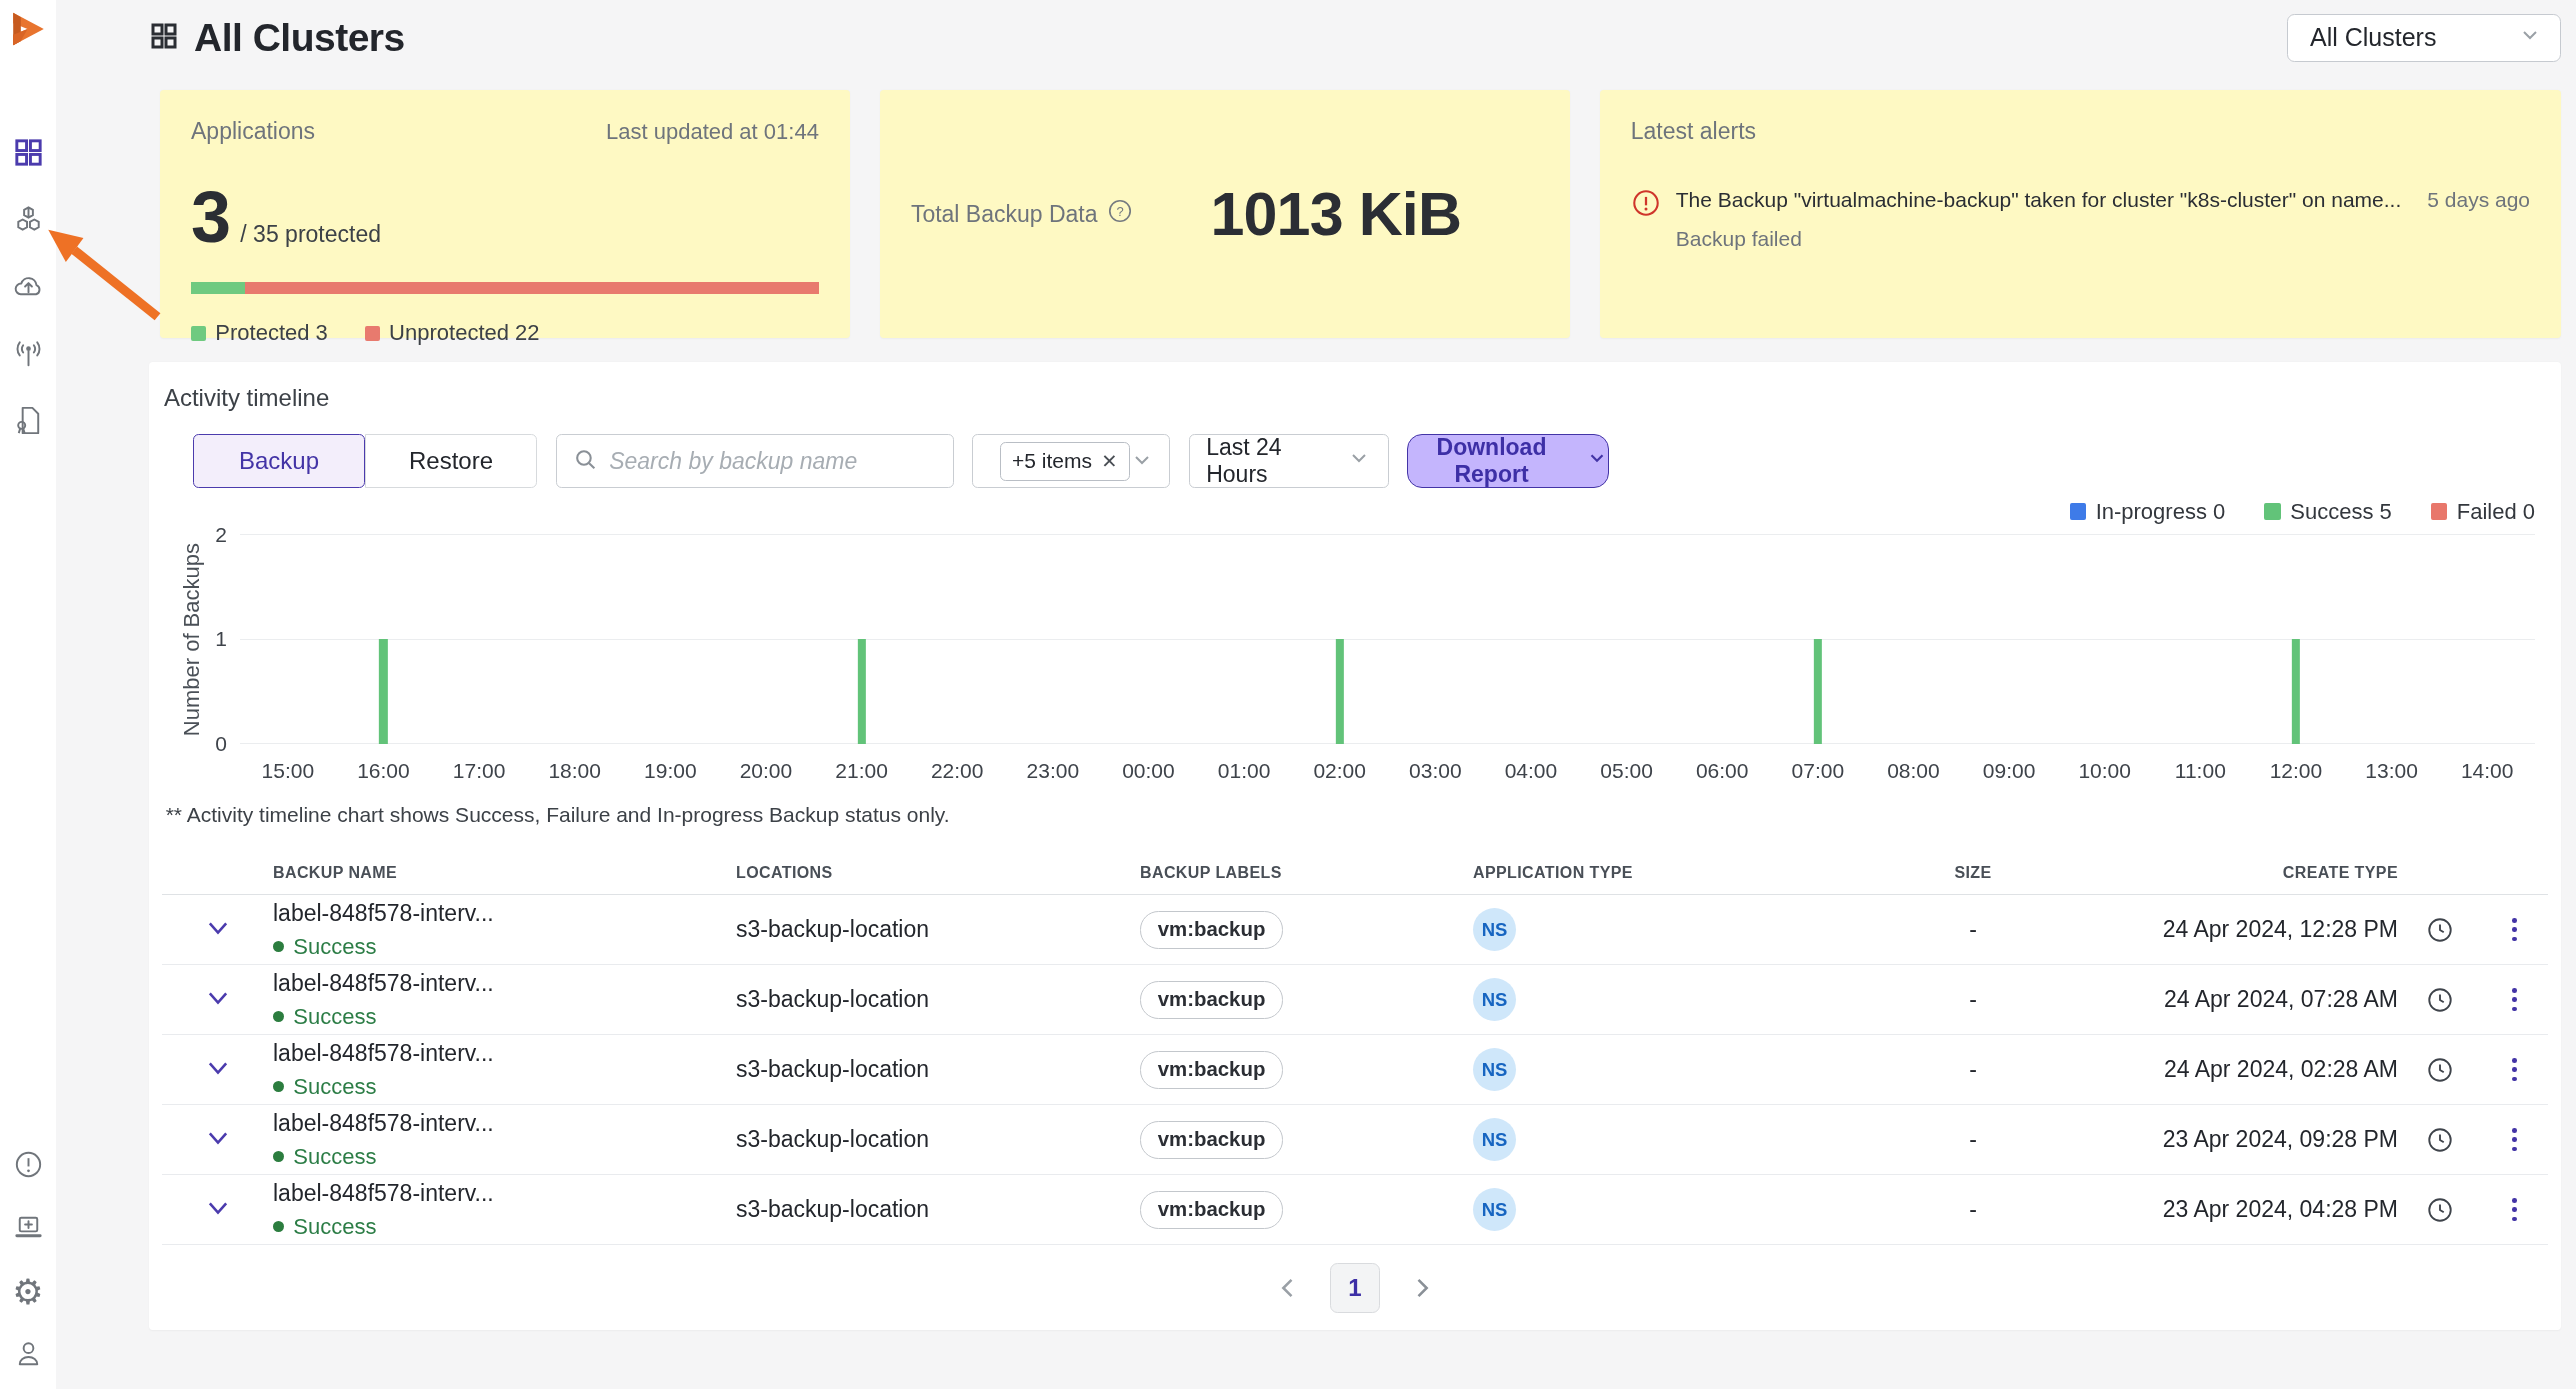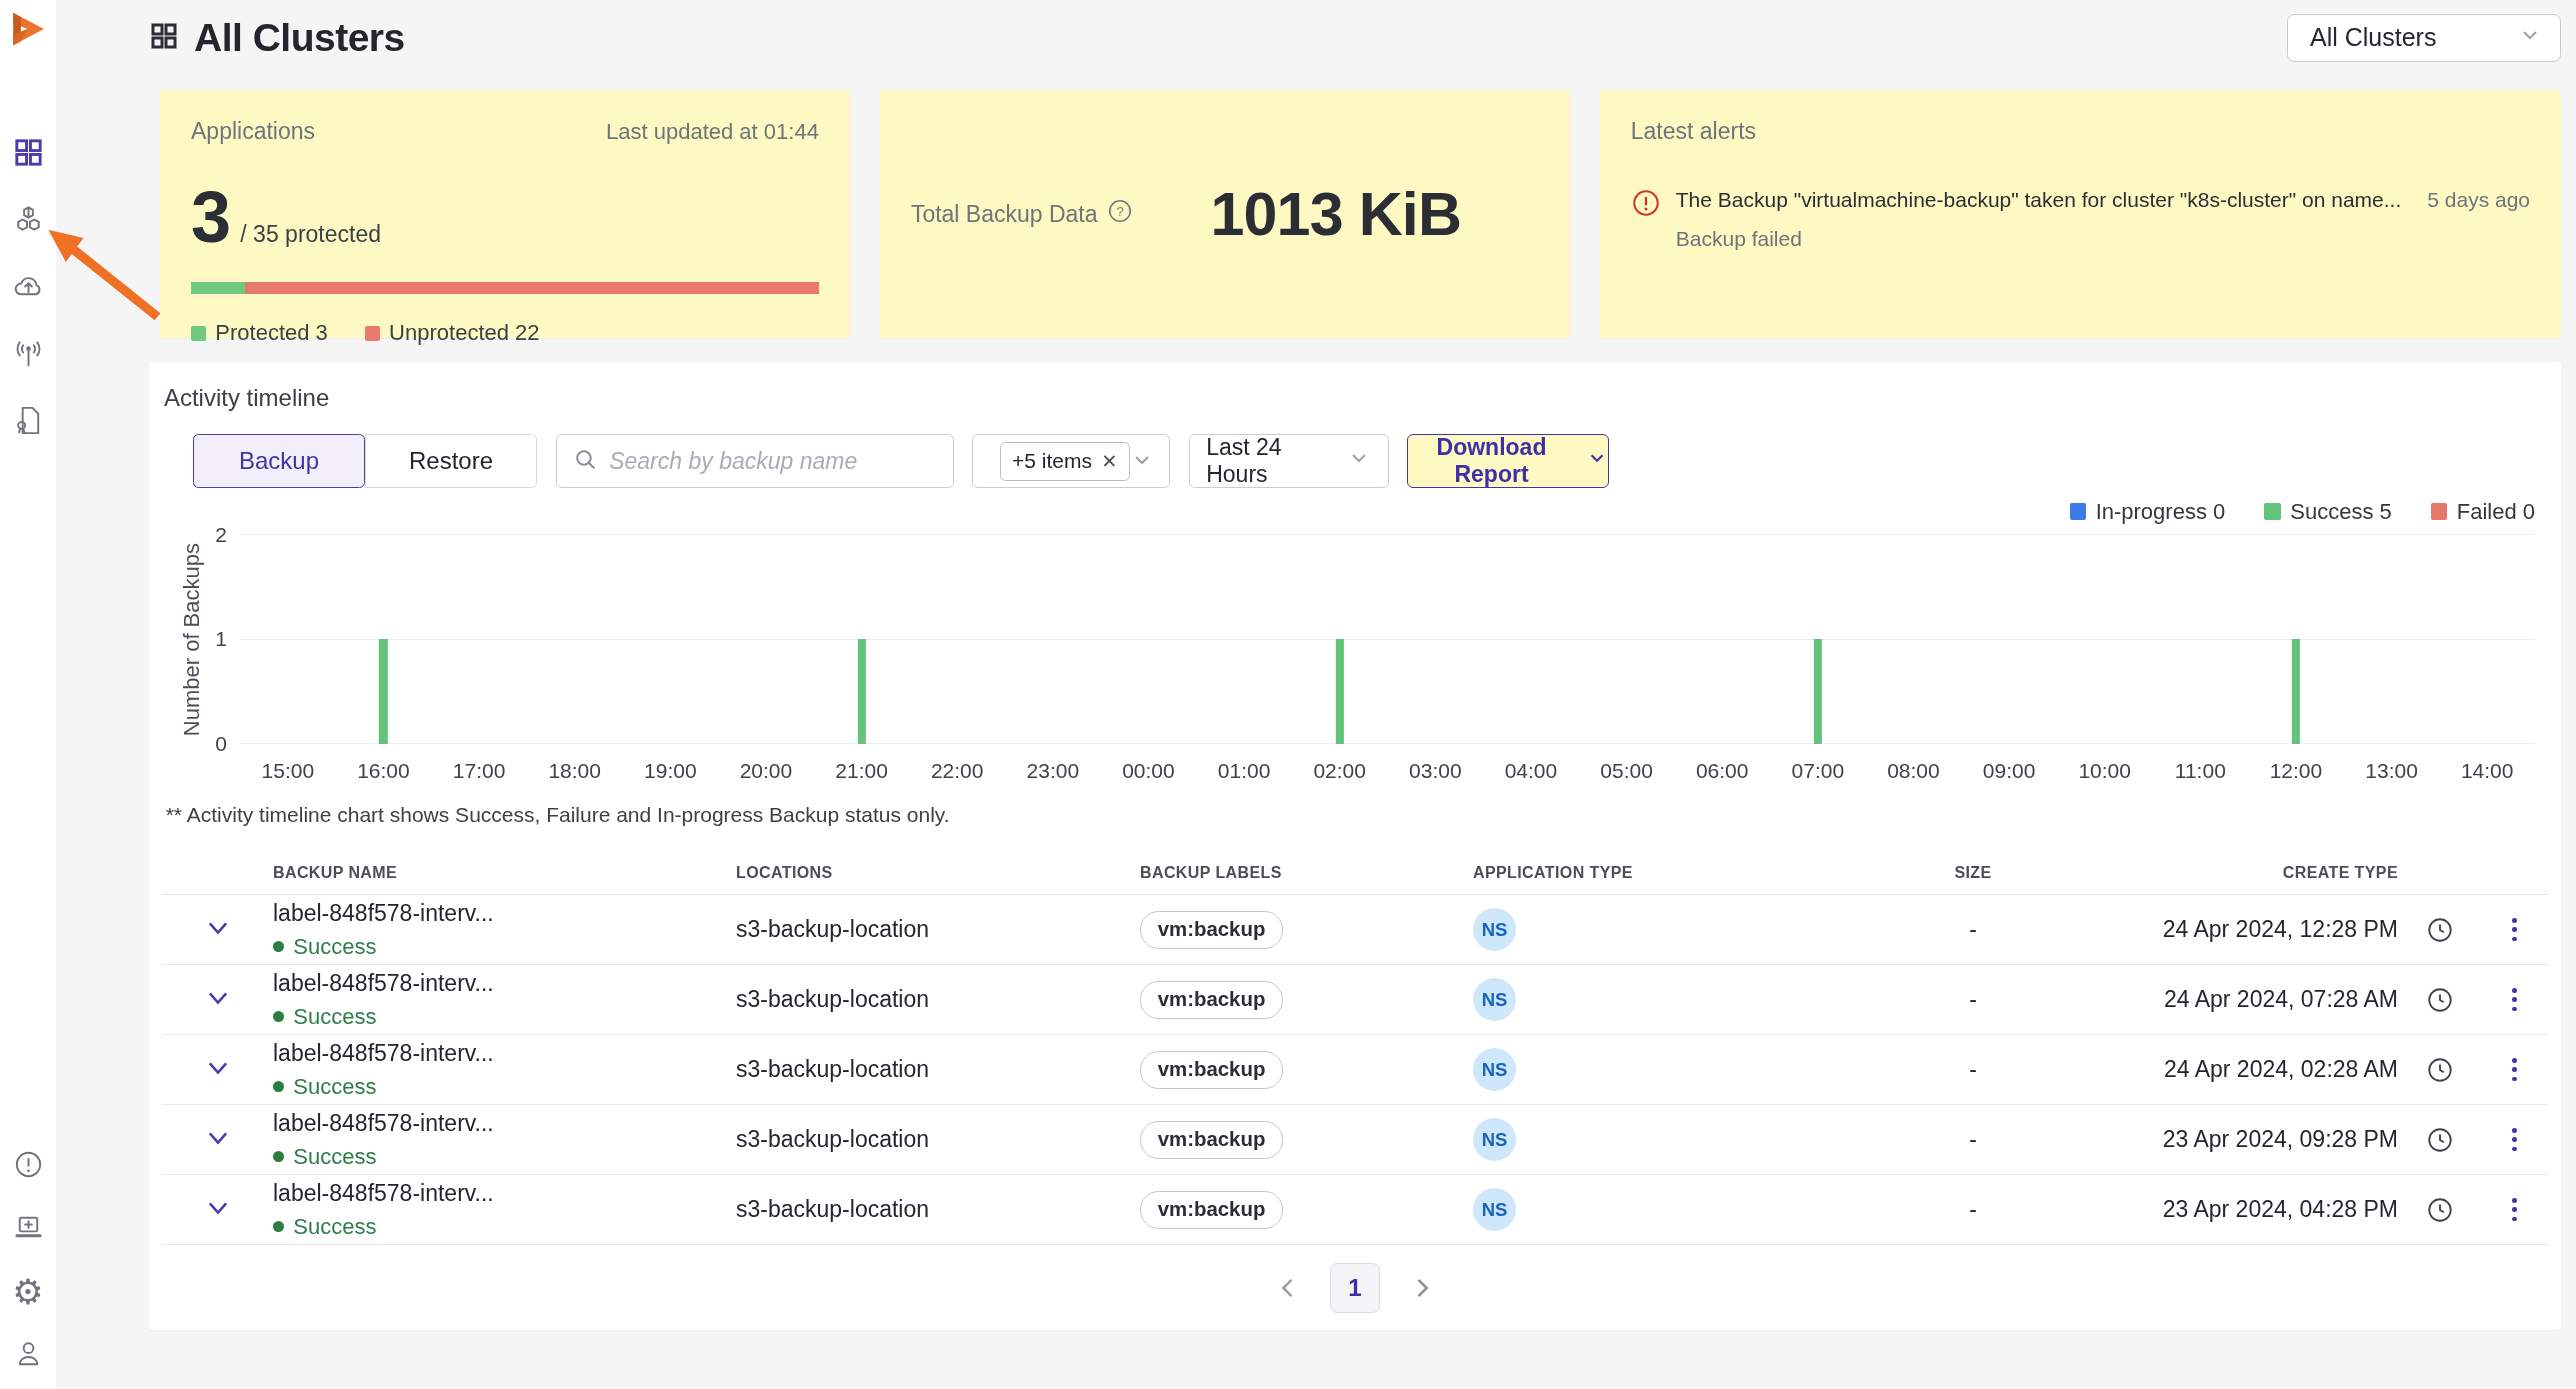--- a/index.html
+++ b/index.html
@@ -56,21 +56,21 @@
   .seg-btn:last-child { border-radius: 0 5.6px 5.6px 0; }
   .seg-btn.active { background: #f3eefb; border: 1.9px solid #4b3bad; color: #4334a6; border-radius: 5.6px; }
   .search-box { width: 398px; height: 54px; border: 0.9px solid #c9cdd2; border-radius: 5.6px; background: #fff; display: flex; align-items: center; padding: 0 16.7px; gap: 11px; }
   .search-box input { border: none; outline: none; flex: 1; font-size: 23px; font-family: inherit; color: #23262c; background: transparent; }
   .search-box input::placeholder { font-style: italic; color: #a7adb3; }
   .select-box { height: 54px; border: 0.9px solid #c9cdd2; border-radius: 5.6px; background: #fff; display: flex; align-items: center; justify-content: space-between; padding: 0 15px; cursor: pointer; }
   .multi-select { width: 198px; }
   .range-select { width: 200px; font-size: 23px; padding: 0 16.7px; }
   .chip { display: inline-flex; align-items: center; gap: 9.3px; border: 0.9px solid #b9bec5; border-radius: 5.6px; padding: 6.5px 11px; font-size: 21px; color: #23262c; margin-left: 12px; }
   .chip .x { font-size: 19.4px; color: #4a4f55; cursor: pointer; }
-  .download-btn { width: 202px; height: 54px; border: 1.9px solid #4334a6; border-radius: 6px; background: #fef9c3; display: flex; align-items: center; justify-content: center; gap: 11px; font-size: 23px; font-weight: 700; color: #3d2fa6; cursor: pointer; font-family: inherit; }
+  .download-btn { width: 202px; height: 54px; border: 1.9px solid #4334a6; border-radius: 15px; background: #c4b5fd; display: flex; align-items: center; justify-content: center; gap: 11px; font-size: 23px; font-weight: 700; color: #3d2fa6; cursor: pointer; font-family: inherit; }
 
   
   .chart-legend { display: flex; justify-content: flex-end; gap: 39px; padding-right: 13px; margin-top: 9.3px; height: 28px; align-items: center; }
   .chart-legend-item { display: flex; align-items: center; gap: 9.3px; font-size: 22px; color: #33373d; }
   .chart-legend-item .sq { width: 16.7px; height: 16.7px; }
   .chart { position: relative; margin-top: 9.3px; padding: 0 13px 0 78px; }
   .ylabel-wrap { position: absolute; left: 16.7px; top: 0; height: 209px; display: flex; align-items: center; }
   .ylabel { writing-mode: vertical-rl; transform: rotate(180deg); font-size: 22px; color: #4a5057; }
   .plot { position: relative; height: 209px; display: flex; }
   .grid { position: absolute; left: 0; right: 0; height: 0.9px; background: #ebedef; }

